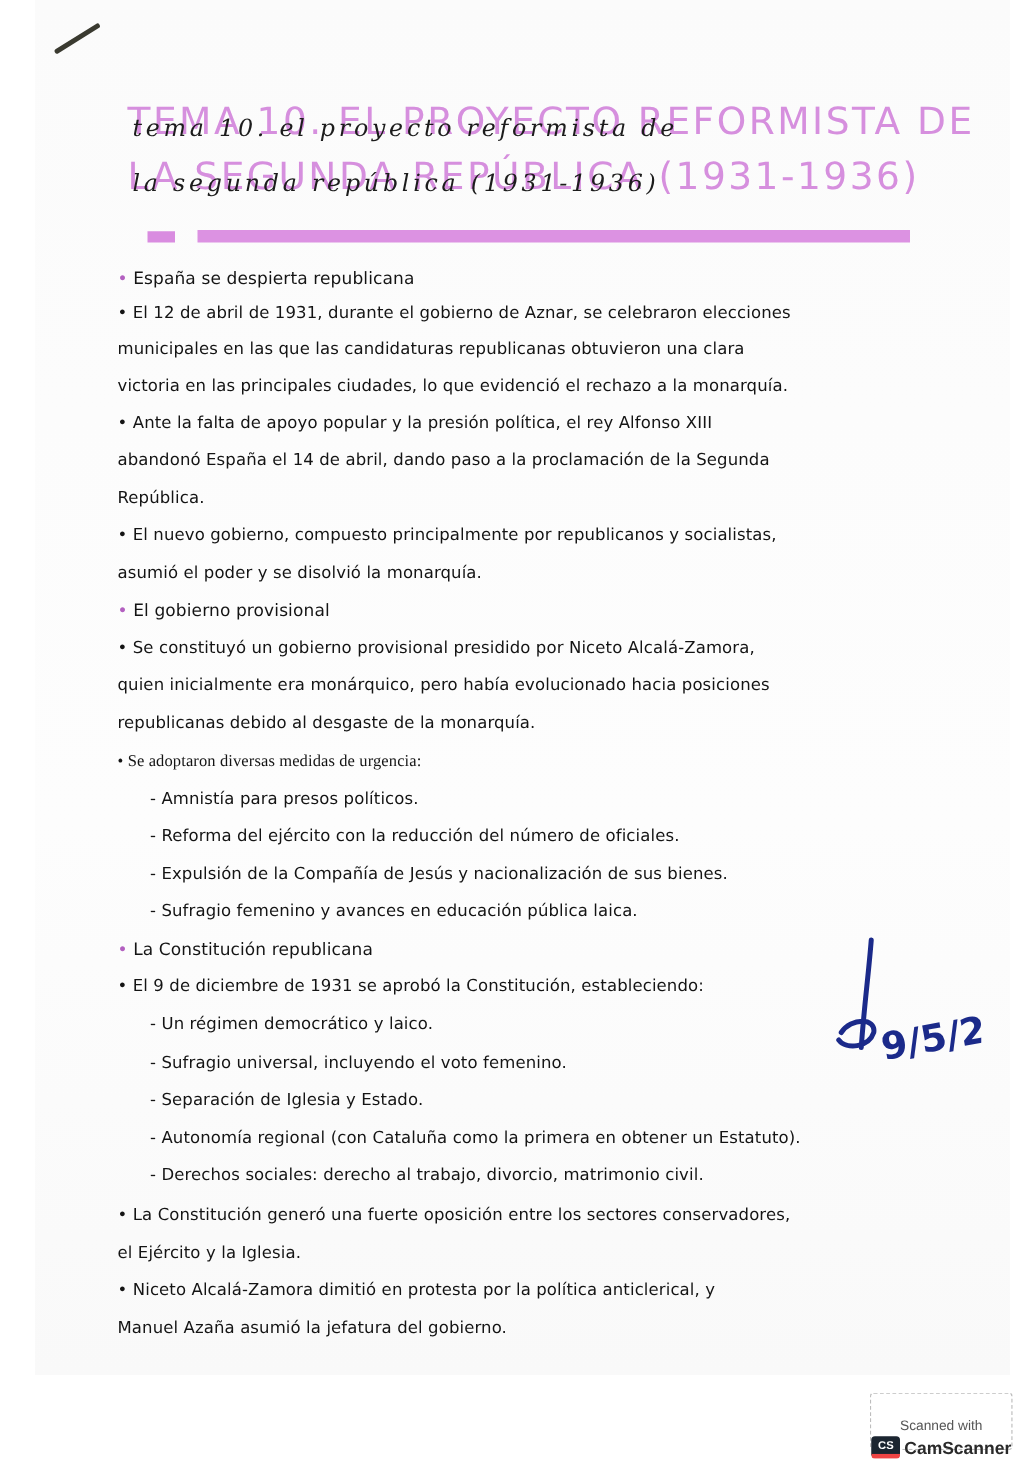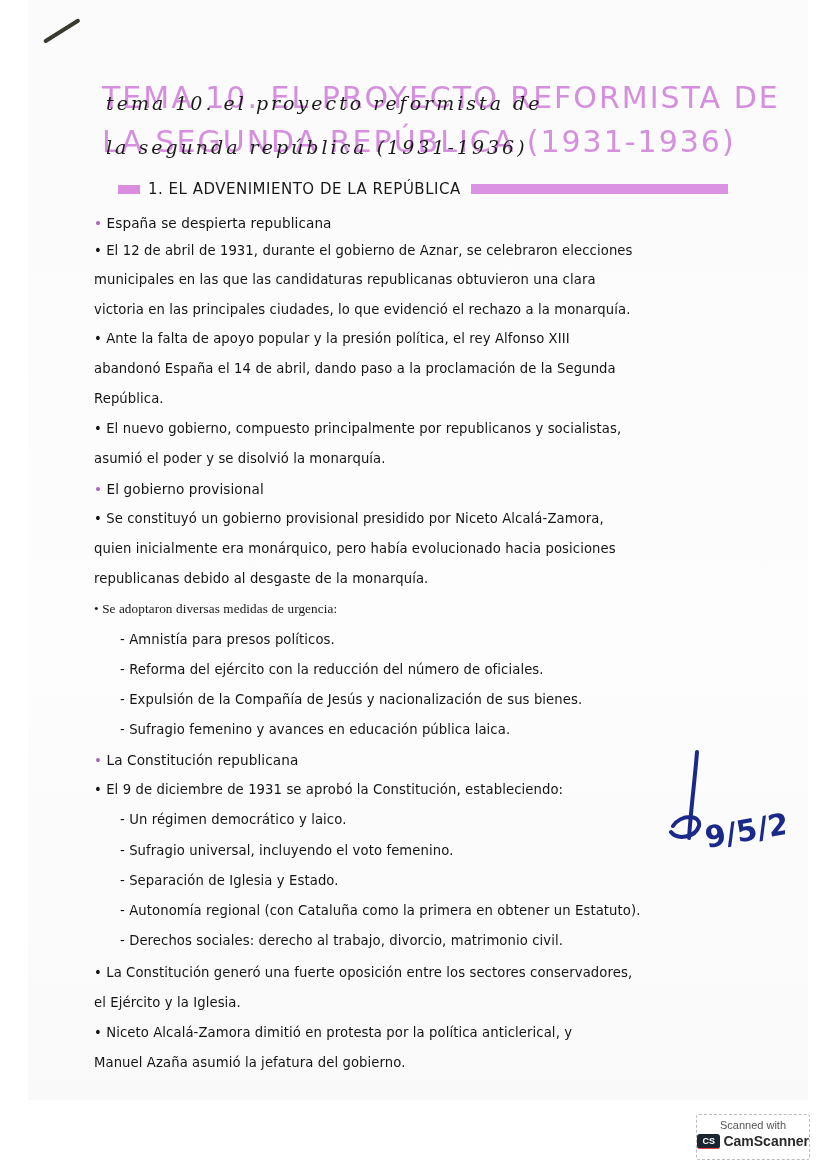--- a/index.html
+++ b/index.html
@@ -46,46 +46,45 @@
     .line.head { font-size: 13.6px; }
     .dot { color: #b360c0; }
     .signature {
       position: absolute; left: 655px; top: 748px; width: 130px; height: 110px;
     }
     .cs-badge {
       position: absolute; left: 696px; top: 1114px; width: 112px; height: 44px;
       border: 1px dashed #bdbdbd; border-radius: 3px; background: #fff;
       font-family: "Liberation Sans", sans-serif; text-align: center;
     }
-    .cs-top { font-size: 11px; color: #555; margin-top: 4px; }
+    .cs-top { font-size: 11px; color: #555; margin-top: 20px; }
     .cs-bottom { display: flex; align-items: center; justify-content: center; margin-top: 2px; }
     .cs-logo {
       width: 32px; height: 14px; background: #1b2530; color: #fff; font-size: 9px; font-weight: bold;
-      border-radius: 3px; line-height: 14px; margin-right: 3px; border-bottom: 1px solid #ef4444;
+      border-radius: 3px; line-height: 14px; margin-right: 3px; border-bottom: 4px solid #ef4444;
     }
     .cs-name { font-size: 14px; color: #2a2a2a; font-weight: bold; }
   </style>
 </head>
 <body>
 
 <div class="page"></div>
 <div class="staple"></div>
 
 <div class="title-line" style="top:80px;">
   <div class="title-caps">TEMA 10. EL PROYECTO REFORMISTA DE</div>
   <div class="title-script">tema 10. el proyecto reformista de</div>
 </div>
 <div class="title-line" style="top:124px;">
   <div class="title-caps">LA SEGUNDA REPÚBLICA (1931-1936)</div>
   <div class="title-script">la segunda república (1931-1936)</div>
 </div>
 
 <div class="section-bar">
   <div class="hl-left"></div>
-  <span class="section-title">1. EL ADVENIMIENTO DE LA REPÚBLICA</span>
   <div class="hl-right"></div>
 </div>
 
 <div id="lines">
     <div class="line head" style="top: 215px;"><span class="dot">•</span> <span>España se despierta republicana</span></div>
     <div class="line" style="top: 243px;"><span class="">•</span> <span>El 12 de abril de 1931, durante el gobierno de Aznar, se celebraron elecciones</span></div>
     <div class="line" style="top: 272px;"><span>municipales en las que las candidaturas republicanas obtuvieron una clara</span></div>
     <div class="line" style="top: 302px;"><span>victoria en las principales ciudades, lo que evidenció el rechazo a la monarquía.</span></div>
     <div class="line" style="top: 331px;"><span class="">•</span> <span>Ante la falta de apoyo popular y la presión política, el rey Alfonso XIII</span></div>
     <div class="line" style="top: 361px;"><span>abandonó España el 14 de abril, dando paso a la proclamación de la Segunda</span></div>

